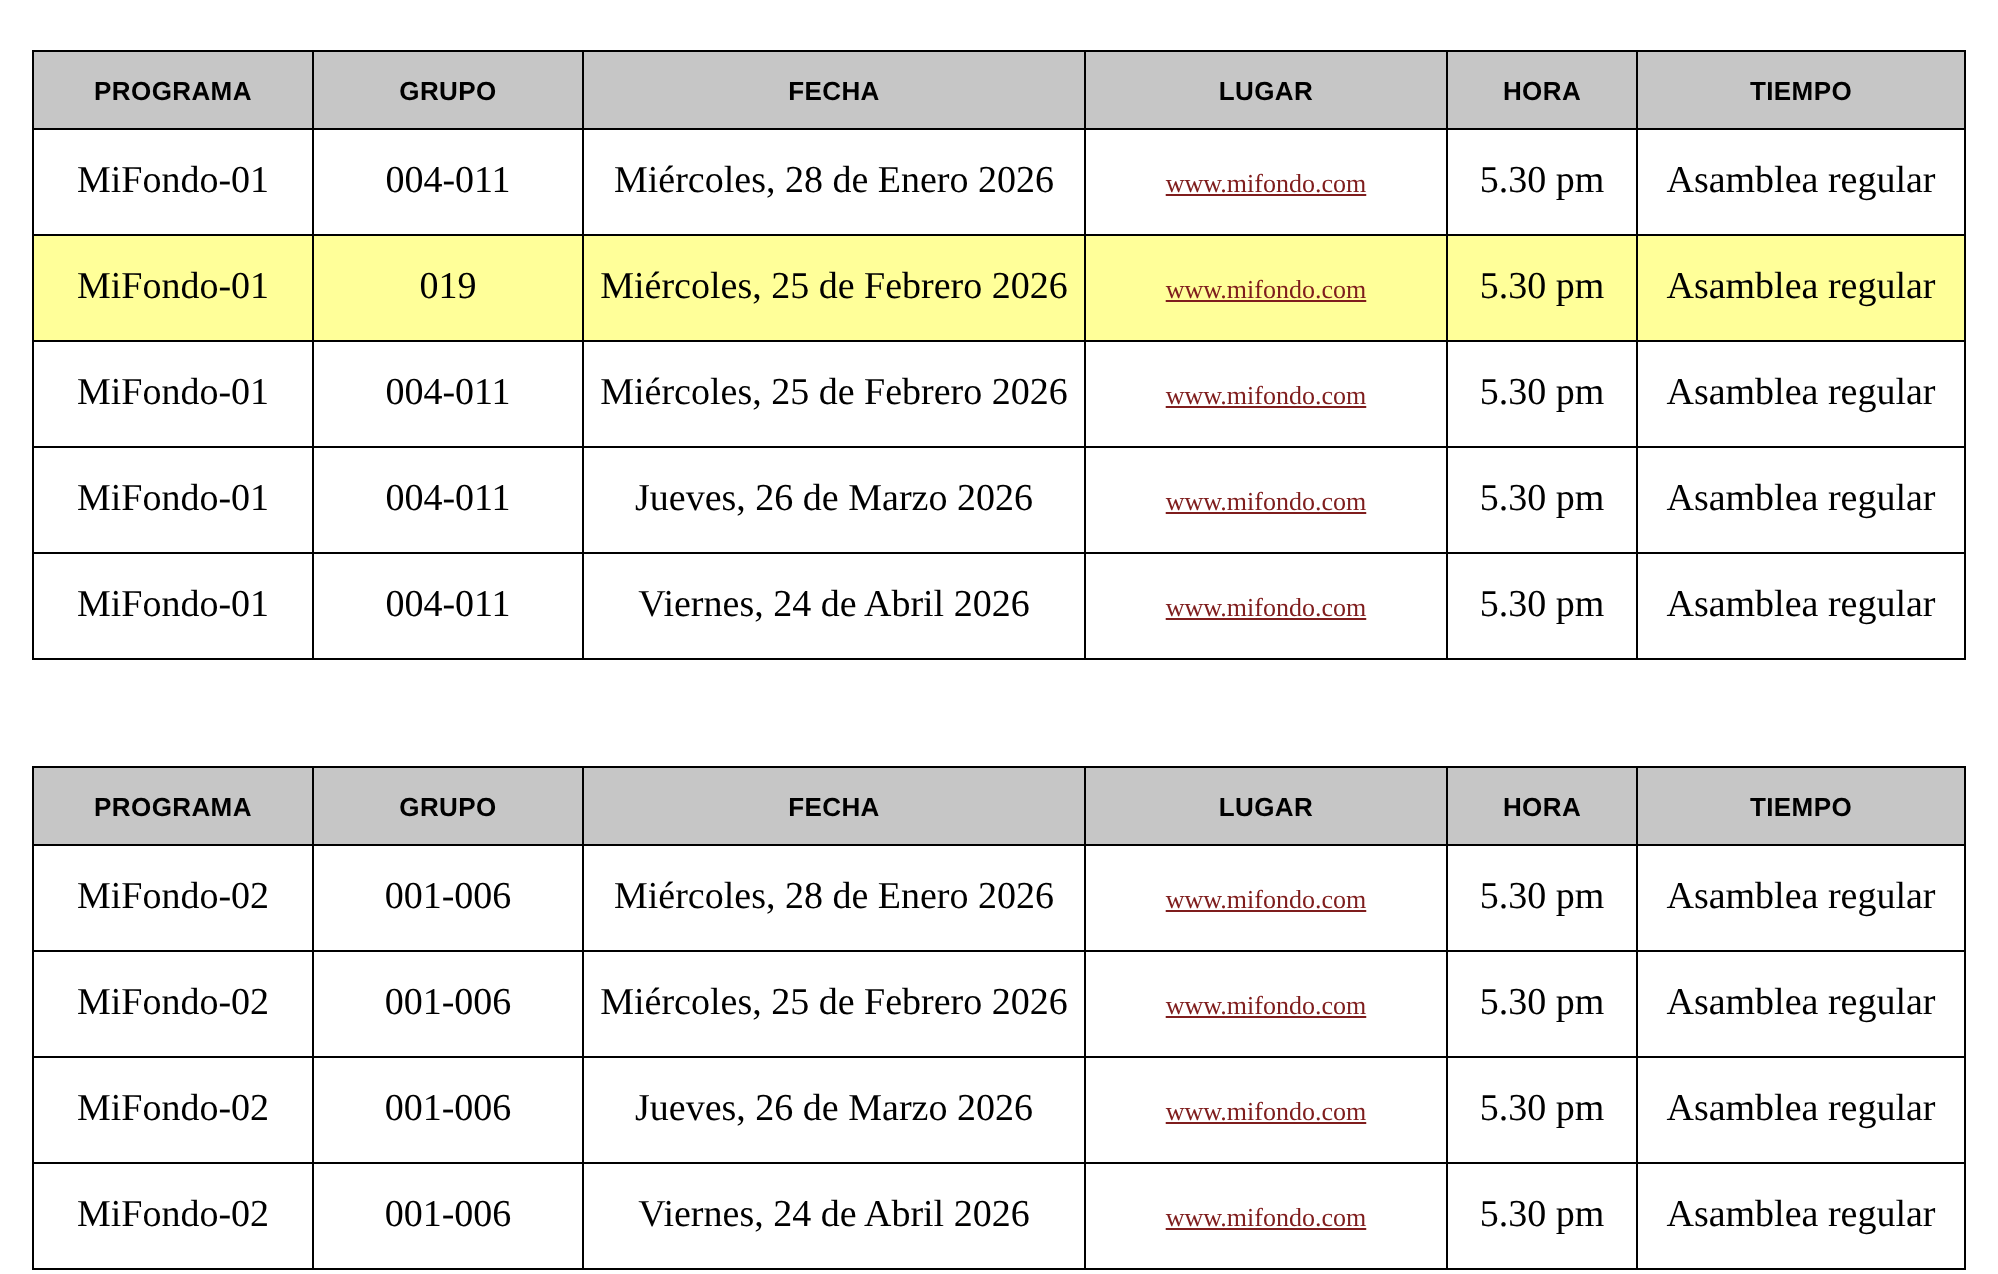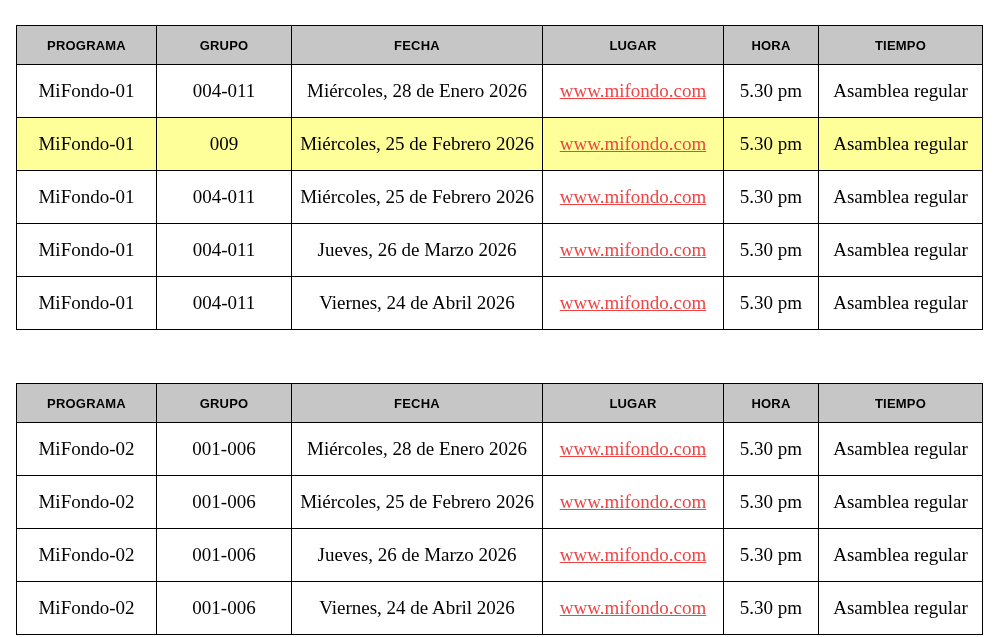--- a/index.html
+++ b/index.html
@@ -65,23 +65,23 @@
   .col-hora     { width: 95px; }
   .col-tiempo   { width: 164px; }
 
   td.fecha {
     text-align: center;
     white-space: nowrap;
   }
   .month {
   }
   a.link {
-    color: #ef4444;
+    color: #7f1d1d;
     text-decoration: underline;
-    font-size: 19px;
+    font-size: 13px;
   }
 </style>
 </head>
 <body>
 
 <div class="page">
 
   <div class="tbl-wrap" id="table-1-wrap">
     <table class="sched">
       <colgroup>
@@ -106,21 +106,21 @@
           <tr>
             <td>MiFondo-01</td>
             <td>004-011</td>
             <td class="fecha"><span>Miércoles, 28 de </span><span class="month">Enero</span><span> 2026</span></td>
             <td><a class="link" href="#">www.mifondo.com</a></td>
             <td>5.30 pm</td>
             <td>Asamblea regular</td>
           </tr>
           <tr class="highlight">
             <td>MiFondo-01</td>
-            <td>009</td>
+            <td>019</td>
             <td class="fecha"><span>Miércoles, 25 de </span><span class="month">Febrero</span><span> 2026</span></td>
             <td><a class="link" href="#">www.mifondo.com</a></td>
             <td>5.30 pm</td>
             <td>Asamblea regular</td>
           </tr>
           <tr>
             <td>MiFondo-01</td>
             <td>004-011</td>
             <td class="fecha"><span>Miércoles, 25 de </span><span class="month">Febrero</span><span> 2026</span></td>
             <td><a class="link" href="#">www.mifondo.com</a></td>

